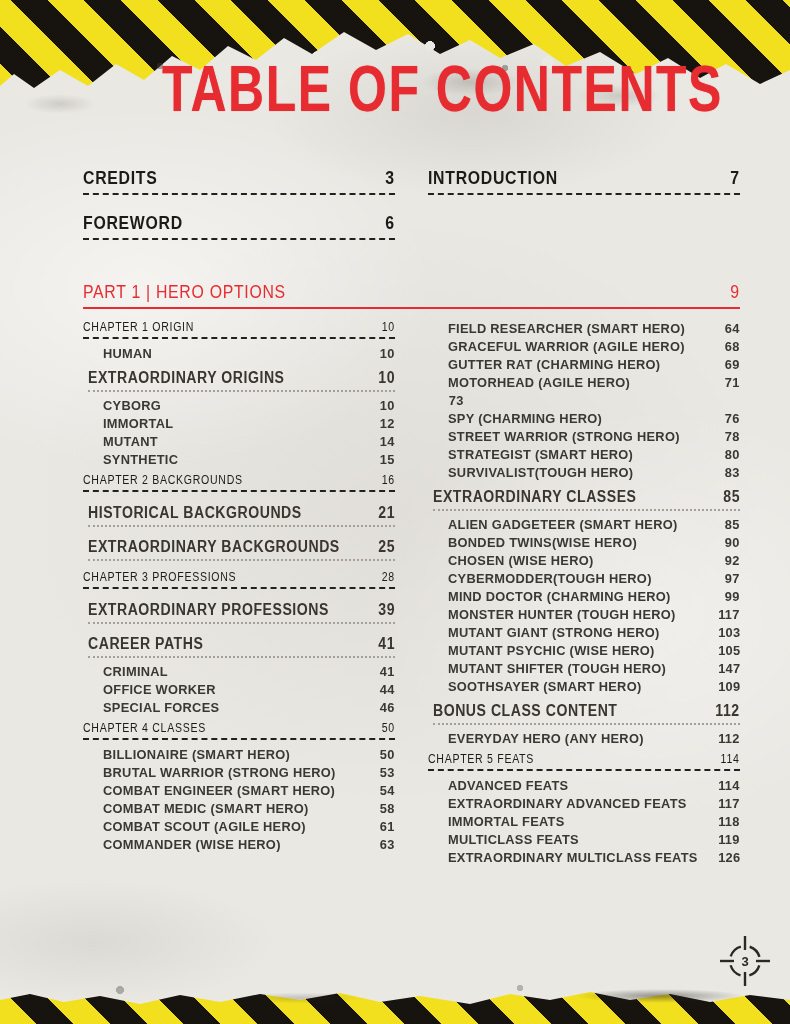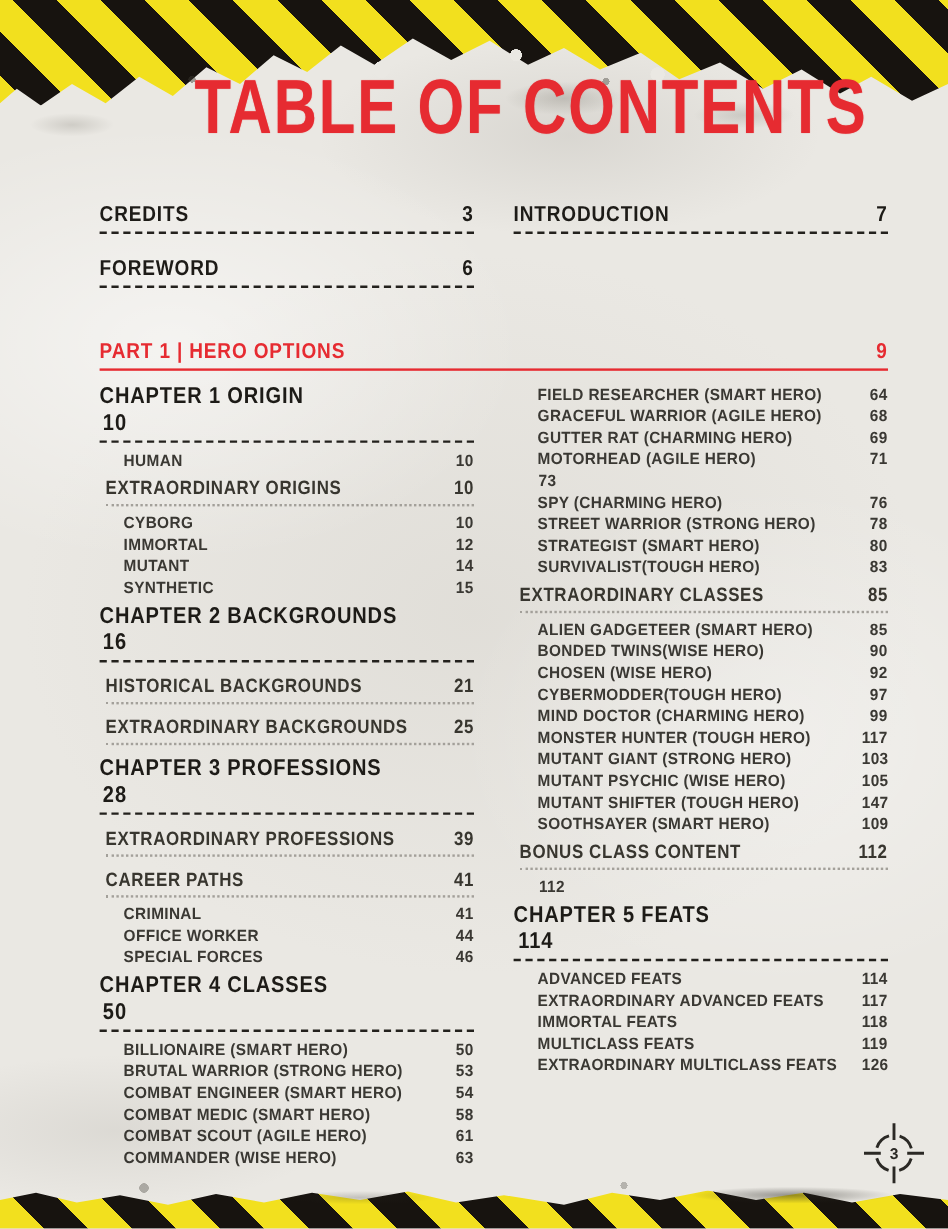--- a/index.html
+++ b/index.html
@@ -81,28 +81,28 @@
   .num .cond{transform-origin:100% 100%;}
 
   .row.front{
     font-size:18px;font-weight:bold;color:var(--ink);letter-spacing:.8px;
     border-bottom:2px dashed #23211d;padding-bottom:4px;margin-bottom:18px;
   }
   .row.front .cond{transform:scaleX(.88);}
 
   .part-header{
     display:flex;justify-content:space-between;align-items:baseline;
-    font-size:18px;font-weight:bold;color:var(--accent);letter-spacing:.8px;
+    font-size:18px;font-weight:normal;color:var(--accent);letter-spacing:.8px;
     border-bottom:2px solid var(--accent);padding-bottom:4px;margin-top:24px;margin-bottom:11px;
   }
   .part-header .cond{transform:scaleX(.88);}
 
   .row.chapter{
-    font-size:19px;font-weight:bold;color:var(--ink);letter-spacing:.8px;
-    border-bottom:2px dashed #23211d;padding-bottom:3px;margin:4px 0 6px 0;flex-direction:column;
+    font-size:12px;font-weight:normal;color:var(--ink);letter-spacing:.8px;
+    border-bottom:2px dashed #23211d;padding-bottom:3px;margin:4px 0 6px 0;
   }
   .row.chapter:first-child{margin-top:0;}
   .row.chapter .cond{transform:scaleX(.88);}
 
   .row.subheader{
     font-size:16px;font-weight:bold;color:#38362f;letter-spacing:.6px;
     border-bottom:2px dotted var(--muted);padding-bottom:3px;margin:6px 0 5px 5px;
   }
   .row.subheader .cond{transform:scaleX(.88);}
 
@@ -333,20 +333,21 @@
           </div>
           <div class="row item">
             <span class="label"><span class="cond">SOOTHSAYER (SMART HERO)</span></span>
             <span class="num"><span class="cond">109</span></span>
           </div>
           <div class="row subheader">
             <span class="label"><span class="cond">BONUS CLASS CONTENT</span></span>
             <span class="num"><span class="cond">112</span></span>
           </div>
           <div class="row item">
+            <span class="label"><span class="cond">EVERYDAY HERO (ANY HERO)</span></span>
             <span class="num"><span class="cond">112</span></span>
           </div>
           <div class="row chapter">
             <span class="label"><span class="cond">CHAPTER 5 FEATS</span></span>
             <span class="num"><span class="cond">114</span></span>
           </div>
           <div class="row item">
             <span class="label"><span class="cond">ADVANCED FEATS</span></span>
             <span class="num"><span class="cond">114</span></span>
           </div>

